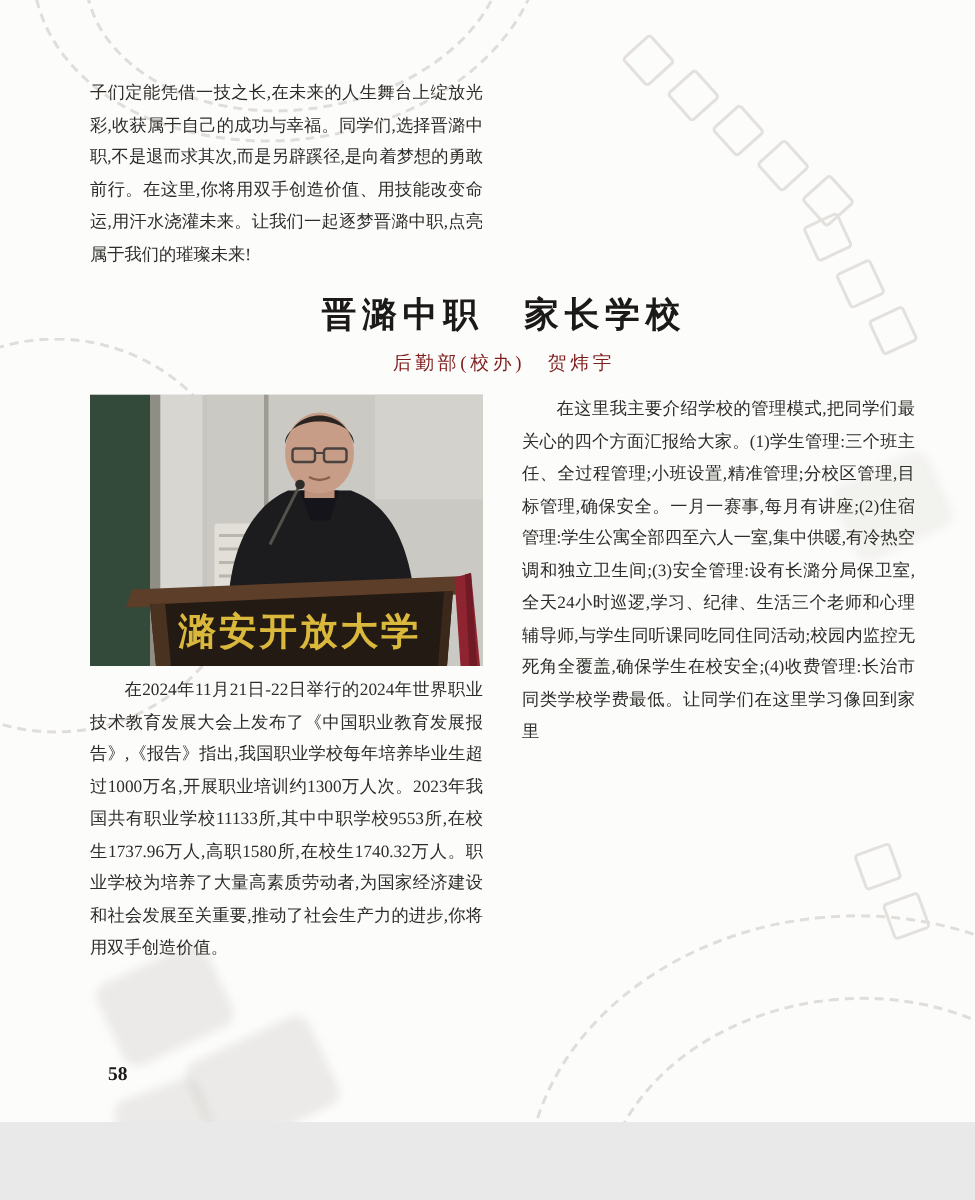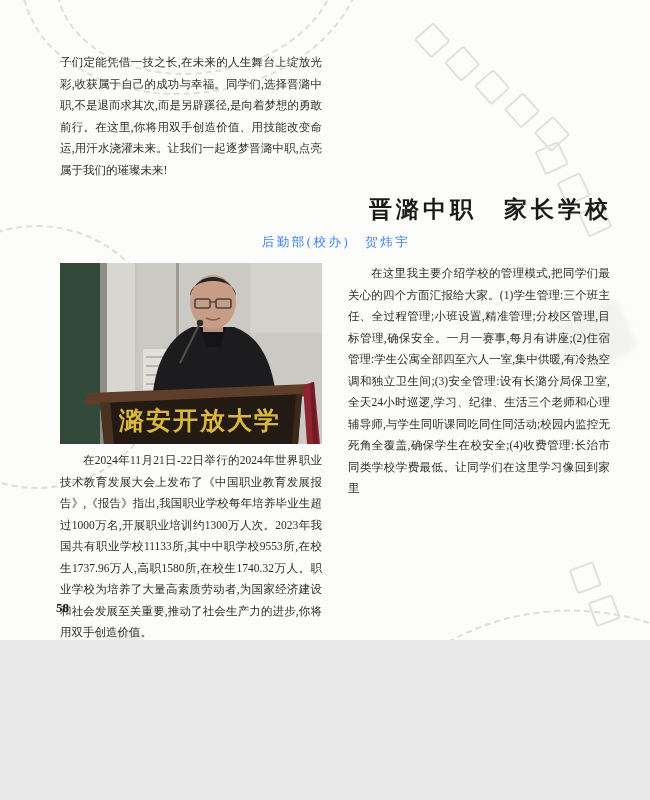--- a/index.html
+++ b/index.html
@@ -1,47 +1,47 @@
 <!DOCTYPE html>
 <html><head>
 <meta charset="utf-8">
 <style>
   html,body{margin:0;padding:0;background:#e9e9e9;}
   .page{
-    position:relative;width:650px;height:640px;margin:0 auto;
+    position:relative;width:650px;height:748px;margin:0 auto;
     background:#fcfcfa;overflow:hidden;
     font-family:"Liberation Serif","DejaVu Serif",serif;
     color:#2e2c29;
   }
   
   .wm{position:absolute;pointer-events:none;}
   .wm-arc{border:2px dashed #e0ddda;border-radius:50%;}
   .chain{display:flex;gap:12px;}
   .chain span{display:block;width:22px;height:22px;border:2px solid #e3e0dd;border-radius:3px;transform:rotate(10deg);}
   .blob{background:rgba(150,140,135,0.16);filter:blur(3px);border-radius:10px;}
   
   .content{position:relative;z-index:2;padding:52px 38px 0 60px;}
   .cols{display:flex;gap:26px;}
   .col{width:262px;font-size:11.5px;line-height:21.5px;text-align:justify;}
   .col p{margin:0;text-indent:2em;}
   .col p.noindent{text-indent:0;}
   .title{
-    margin-top:14px;text-align:right;font-size:23px;font-weight:bold;
+    margin-top:14px;text-align:center;font-size:23px;font-weight:bold;
     letter-spacing:4px;line-height:30px;color:#1c1a18;
   }
   .byline{
     margin-top:8px;text-align:center;font-size:12.5px;letter-spacing:2.5px;
-    line-height:18px;color:#3b82f6;
+    line-height:18px;color:#7f1d1d;
   }
   .main{margin-top:12px;}
   .photo{
     width:262px;height:181px;margin-bottom:6px;display:block;
   }
   .pagenum{
-    position:absolute;left:56px;bottom:24px;font-weight:bold;font-size:13px;
+    position:absolute;left:72px;bottom:24px;font-weight:bold;font-size:13px;
     color:#1c1a18;z-index:3;
   }
 </style>
 </head>
 <body>
 
 <div class="page">
 
   <div class="wm wm-arc" style="width:340px;height:250px;left:20px;top:-160px;transform:rotate(-8deg);"></div>
   <div class="wm wm-arc" style="width:280px;height:200px;left:55px;top:-130px;transform:rotate(-8deg);"></div>

